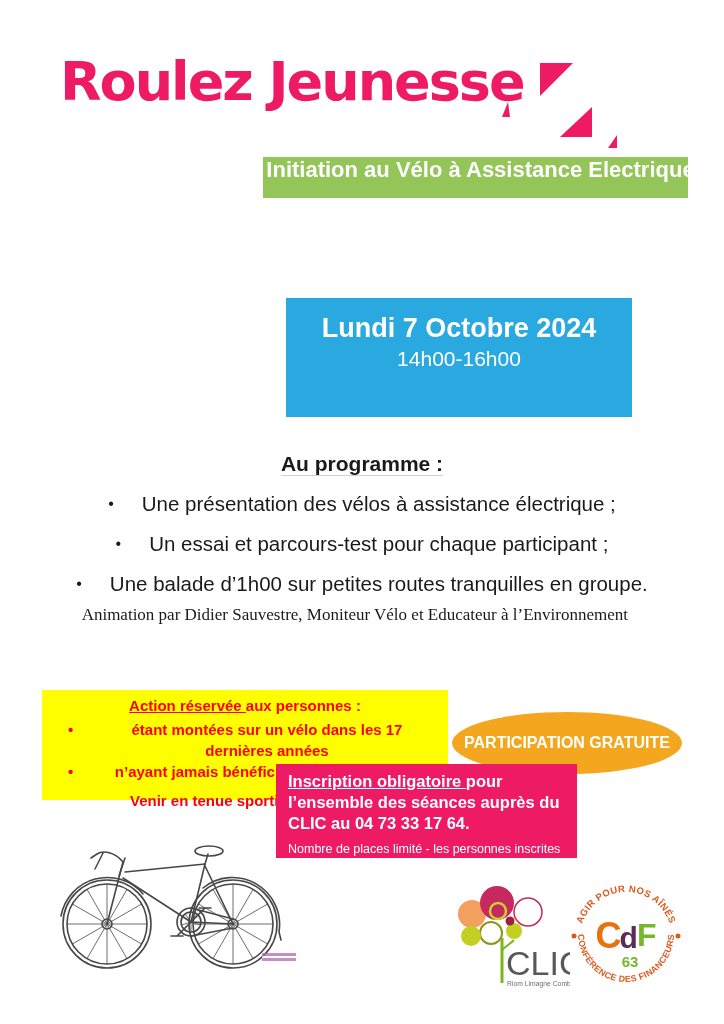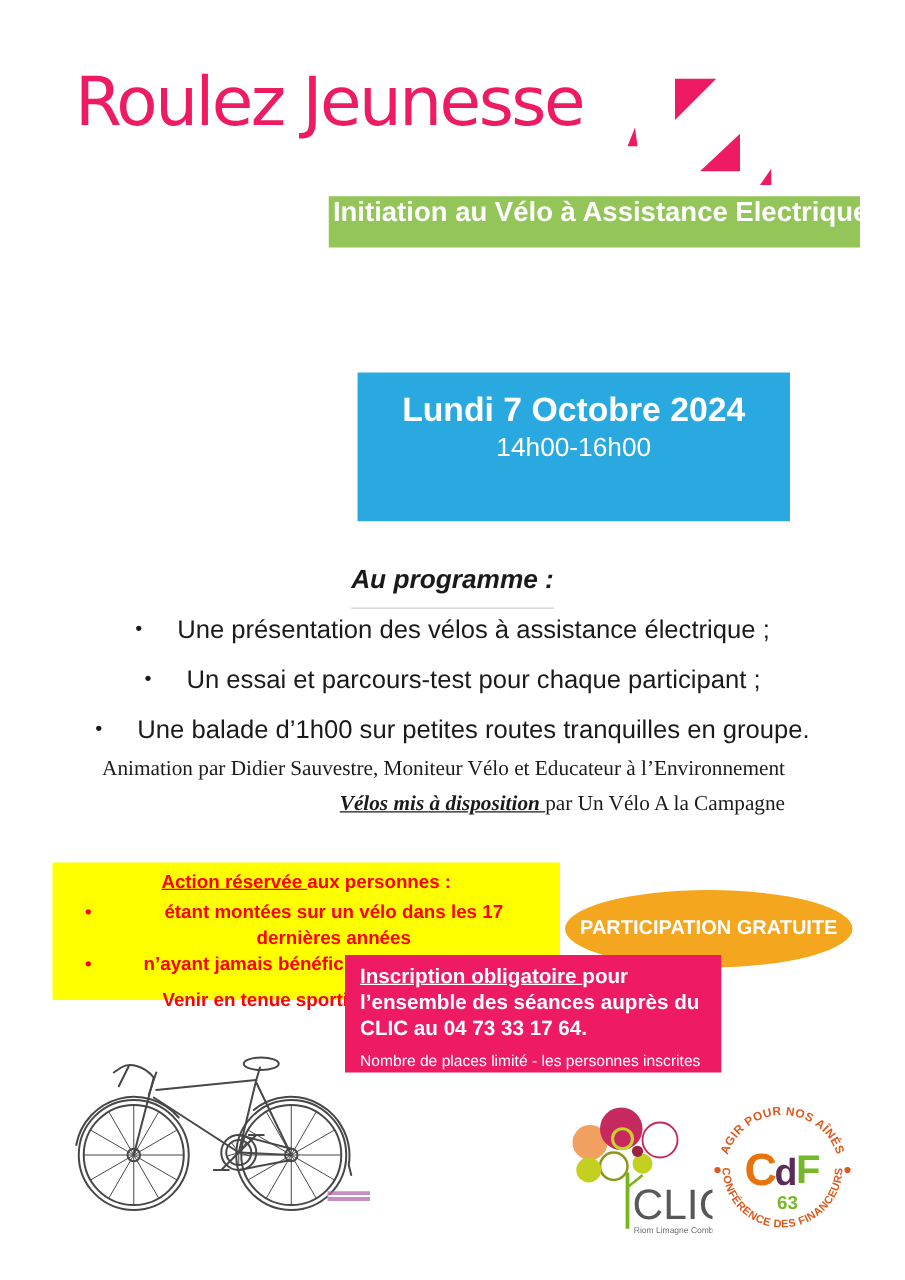--- a/index.html
+++ b/index.html
@@ -4,21 +4,21 @@
 <style>
   html,body{margin:0;padding:0;background:#e8e8e8;}
   .page{
     position:relative;width:724px;height:1024px;background:#ffffff;
     margin:0 auto;overflow:hidden;
     font-family:"Liberation Sans",sans-serif;
   }
   
   .title{
     position:absolute;left:60px;top:50px;margin:0;
-    font-family:"DejaVu Sans",sans-serif;font-weight:400;
+    font-family:"DejaVu Sans",sans-serif;font-weight:700;
     font-size:54px;letter-spacing:-2px;color:var(--pink,#EE1A63);
     white-space:nowrap;
   }
   .tri-logo{position:absolute;left:498px;top:60px;}
   .fill-pink{fill:var(--pink,#EE1A63);}
   .green-bar{
     position:absolute;left:263px;top:157px;width:425px;height:41px;
     background:var(--green,#93C558);color:#fff;font-weight:bold;
     font-size:22px;display:flex;align-items:flex-start;justify-content:center;
     padding-left:10px;box-sizing:border-box;white-space:nowrap;
@@ -33,21 +33,21 @@
     background:var(--blue,#2AA9E0);color:#fff;text-align:center;
     box-sizing:border-box;padding-top:13px;
   }
   .blue-box .date{font-size:27px;font-weight:bold;line-height:34px;}
   .blue-box .time{font-size:21px;line-height:28px;}
   .blue-box .rdv{font-size:21px;line-height:30px;}
   .u-white{text-decoration:underline;}
   
   .program{position:absolute;left:0;top:452px;width:724px;text-align:center;color:#1a1a1a;}
   .prog-head{font-size:21px;font-weight:bold;}
-  .prog-head .inner{border-bottom:1px solid #cfcfcf;padding-bottom:11px;font-style:italic;}
+  .prog-head .inner{border-bottom:1px solid #cfcfcf;padding-bottom:0;}
   .prog-item{font-size:20.5px;margin-top:16px;}
   .prog-item .bullet{display:inline-block;margin-right:28px;font-size:16px;vertical-align:2px;}
   
   .credits{
     position:absolute;left:0;top:601px;width:688px;box-sizing:border-box;
     padding-right:60px;text-align:right;
     font-family:"Liberation Serif",serif;font-size:17px;color:#1a1a1a;line-height:28px;
   }
   .credits .em{font-weight:bold;font-style:italic;text-decoration:underline;}
   
@@ -116,21 +116,20 @@
     <div class="prog-head">
       <span class="inner">Au programme :</span>
     </div>
     <div class="prog-item"><span class="bullet">•</span><span>Une présentation des vélos à assistance électrique ;</span></div>
     <div class="prog-item"><span class="bullet">•</span><span>Un essai et parcours-test pour chaque participant ;</span></div>
     <div class="prog-item"><span class="bullet">•</span><span>Une balade d’1h00 sur petites routes tranquilles en groupe.</span></div>
   </div>
 
   <div class="credits">
     <div>Animation par Didier Sauvestre, Moniteur Vélo et Educateur à l’Environnement</div>
-    <div><span class="em">Vélos mis à disposition </span><span>par Un Vélo A la Campagne</span></div>
   </div>
 
   <div class="yellow-box">
     <div class="head"><span class="uline">Action réservée </span><span>aux personnes :</span></div>
     <ul>
       <li>étant montées sur un vélo dans les 17 dernières années</li>
       <li>n’ayant jamais bénéficié de cette initiation.</li>
     </ul>
     <div class="note">Venir en tenue sportive adaptée.</div>
   </div>

